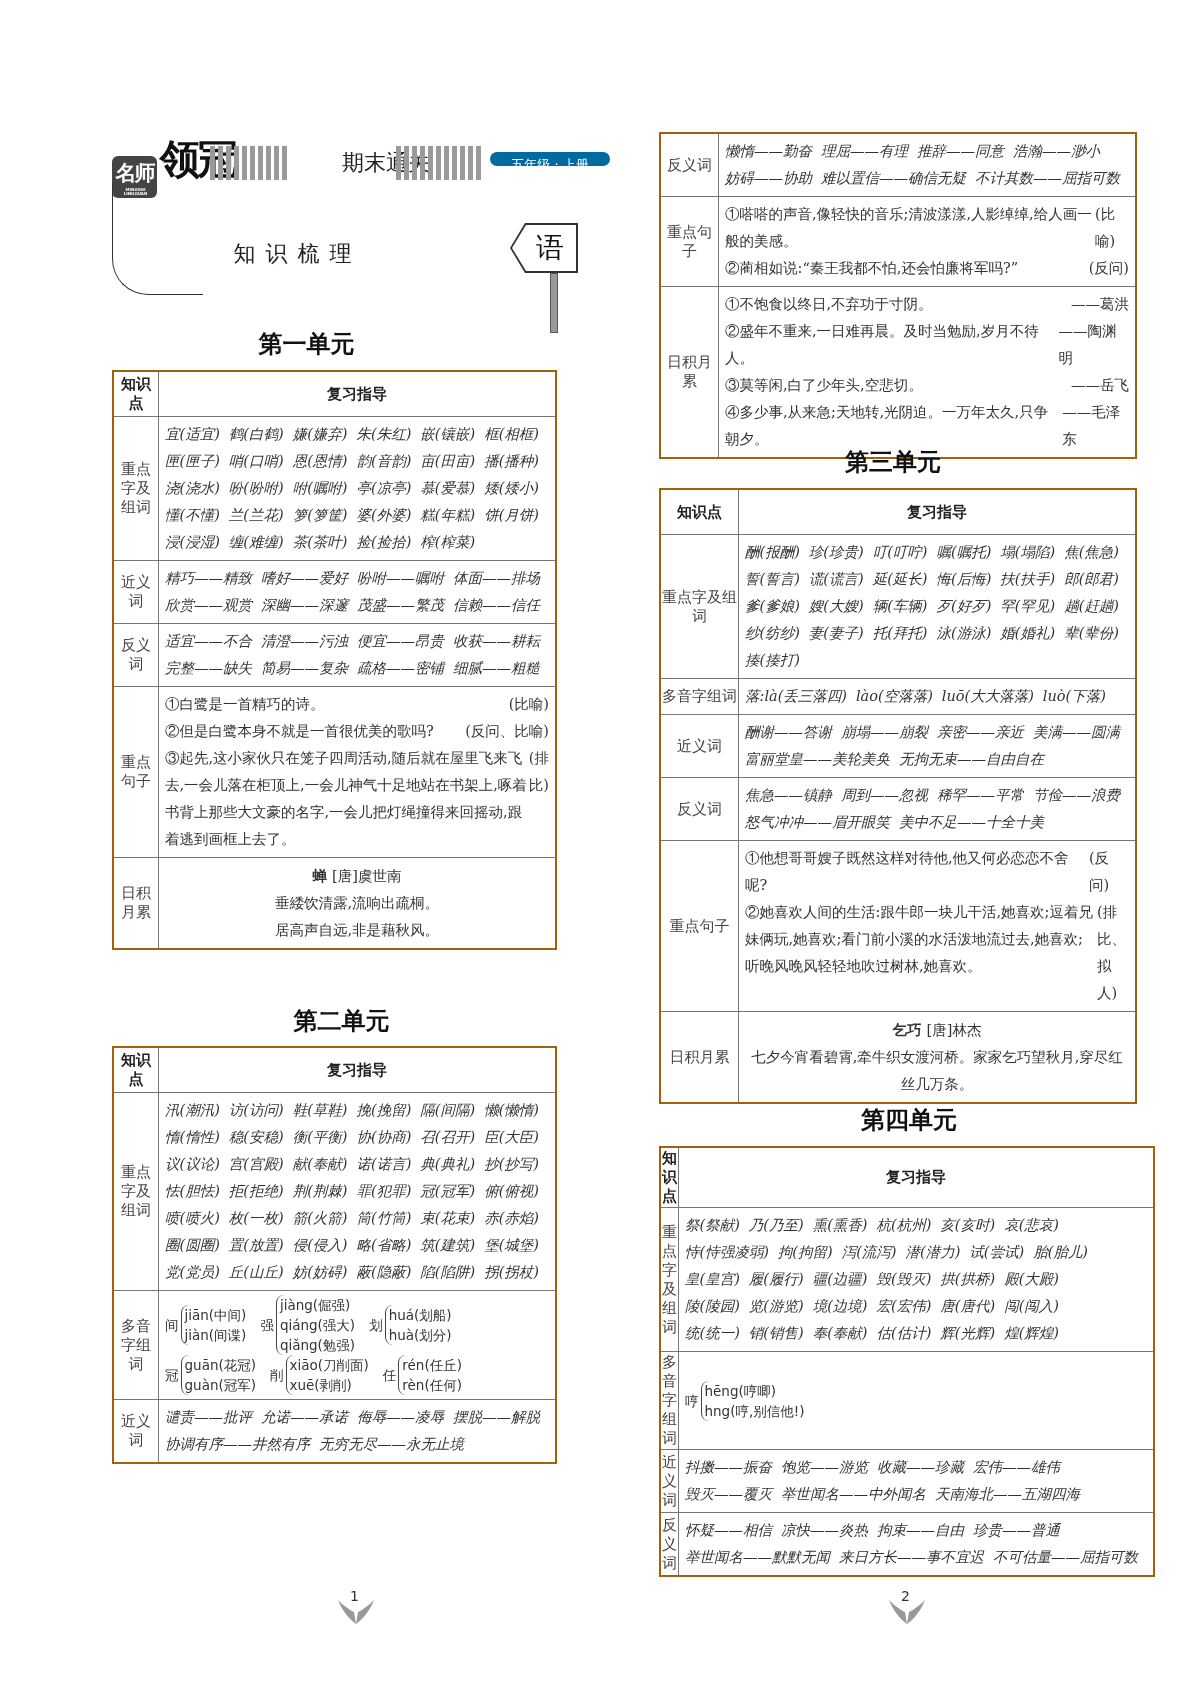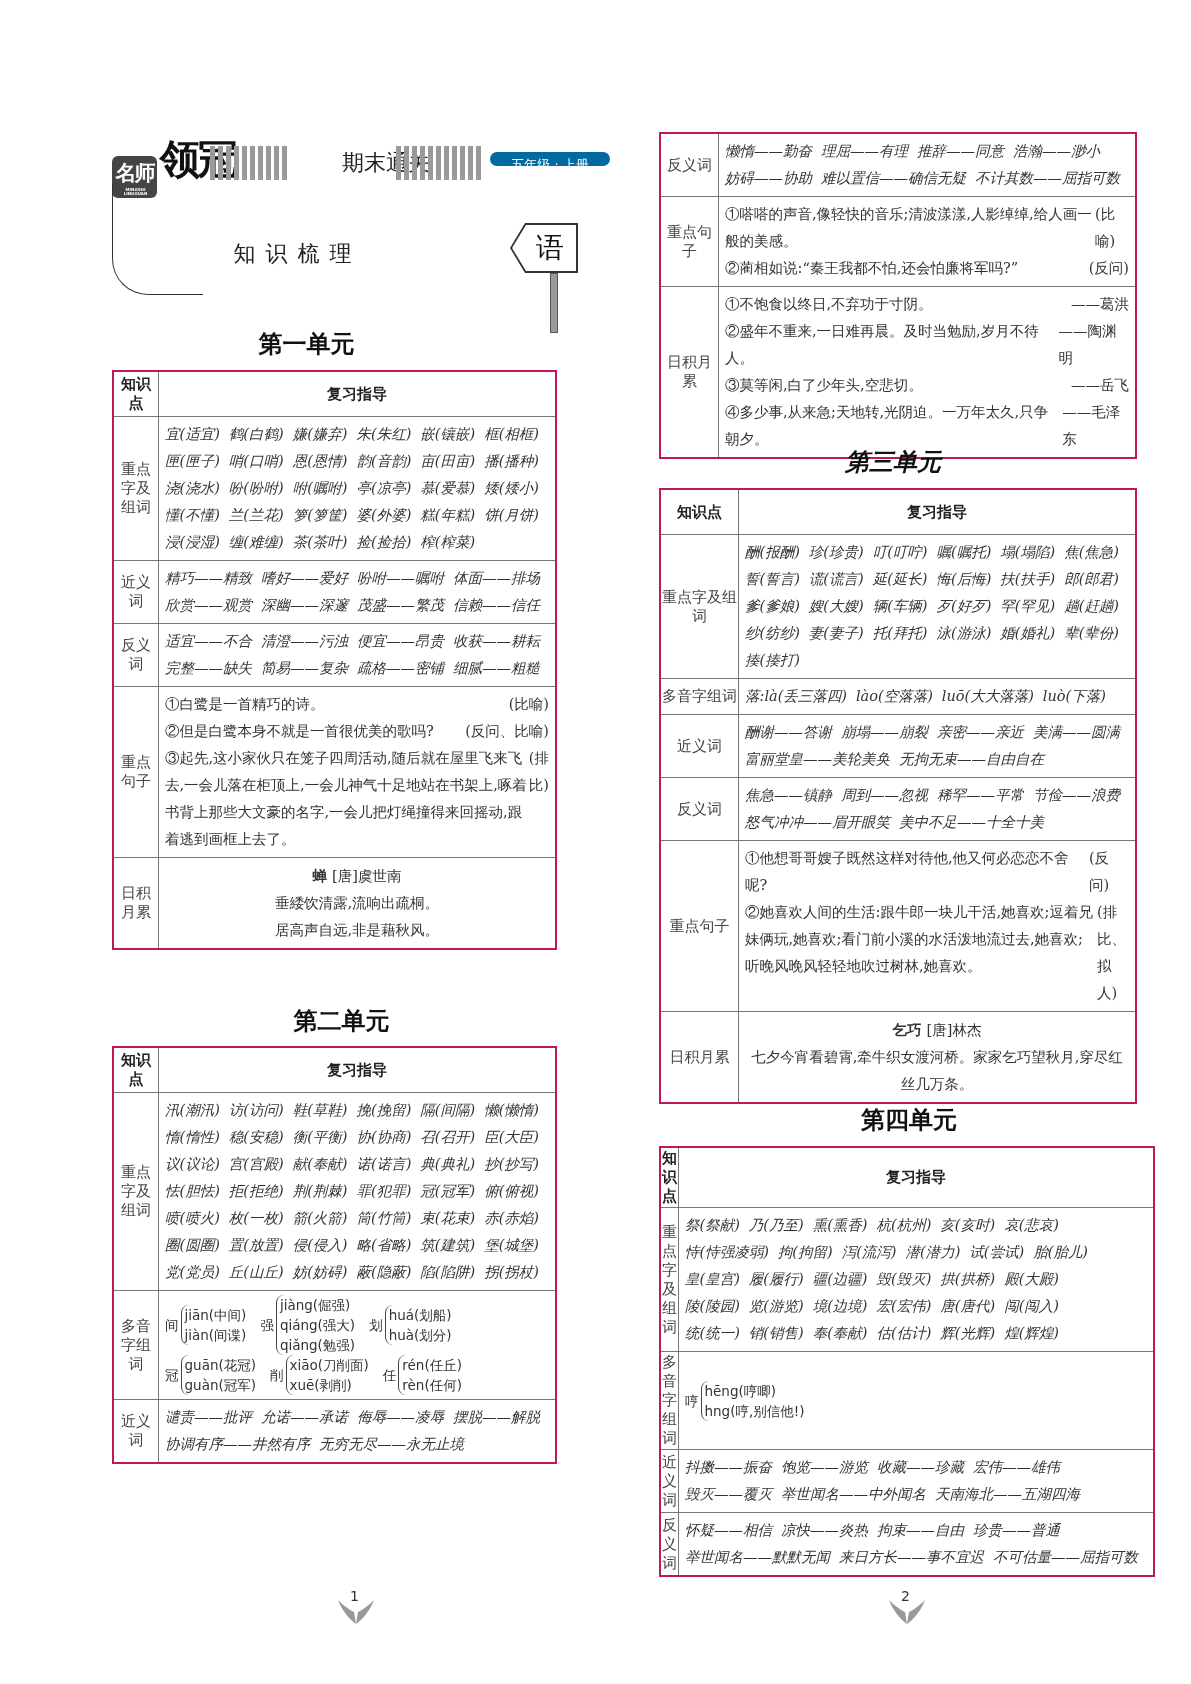--- a/index.html
+++ b/index.html
@@ -31,21 +31,21 @@
   .sign-border { position:absolute; left:510px; top:223px; width:68px; height:50px; background:#333;
           clip-path: polygon(15px 0,100% 0,100% 100%,15px 100%,0 50%); }
   .sign-inner { position:absolute; left:512px; top:225px; width:64px; height:46px; background:#fff;
           clip-path: polygon(14px 0,100% 0,100% 100%,14px 100%,0 50%);
           font-family:"DejaVu Sans",sans-serif; font-size:28px; line-height:46px; text-align:right; padding-right:12px; box-sizing:border-box; color:#111; }
   .sign-post { position:absolute; left:550px; top:273px; width:6px; height:58px; background:#9a9a9a; border:1px solid #555; }
 
   .unit-title { position:absolute; text-align:center; font-family:"DejaVu Sans",sans-serif;
                 font-weight:bold; font-size:24px; color:#111; }
 
-  table.kt { position:absolute; border-collapse:collapse; border:2px solid #be185d;
+  table.kt { position:absolute; border-collapse:collapse; border:2px solid #a16207;
              font-size:14.5px; color:#333; }
   table.kt td, table.kt th { border:1px solid #777; }
   table.kt th { font-family:"DejaVu Sans",sans-serif; font-weight:bold; font-size:15px; height:42px; color:#222; }
   table.kt td.k { width:78px; text-align:center; font-family:"DejaVu Sans",sans-serif; font-size:15px; color:#444; }
   table.kt td.v { padding:4px 6px; line-height:27px; }
   .row-line { white-space:nowrap;font-style:italic; }
   .row-line span { display:inline-block; margin-right:9px; }
   .sent { display:flex; justify-content:space-between; }
   .poem { text-align:center; }
   .poem .ptitle { font-weight:bold; }
@@ -252,21 +252,21 @@
             </div>
             <div class="sent">
               <span>④多少事,从来急;天地转,光阴迫。一万年太久,只争朝夕。</span>
               <span>——毛泽东</span>
             </div>
           </td>
     </tr>
   </tbody>
     </table>
 
-  <div class="unit-title" style="left:0;width:596px;top:446px;font-style:italic;">第三单元</div>
+  <div class="unit-title" style="left:0;width:596px;top:446px;">第三单元</div>
   <table class="kt" style="left:64px;top:488px;width:478px;">
     <tbody>
         <tr>
       <th style="width:78px">知识点</th>
       <th>复习指导</th>
     </tr>
     <tr>
       <td class="k">重点字及组词</td>
       <td class="v" id="u3-chars">
             <div class="row-line"><span>酬(报酬)</span><span>珍(珍贵)</span><span>叮(叮咛)</span><span>嘱(嘱托)</span><span>塌(塌陷)</span><span>焦(焦急)</span></div>

